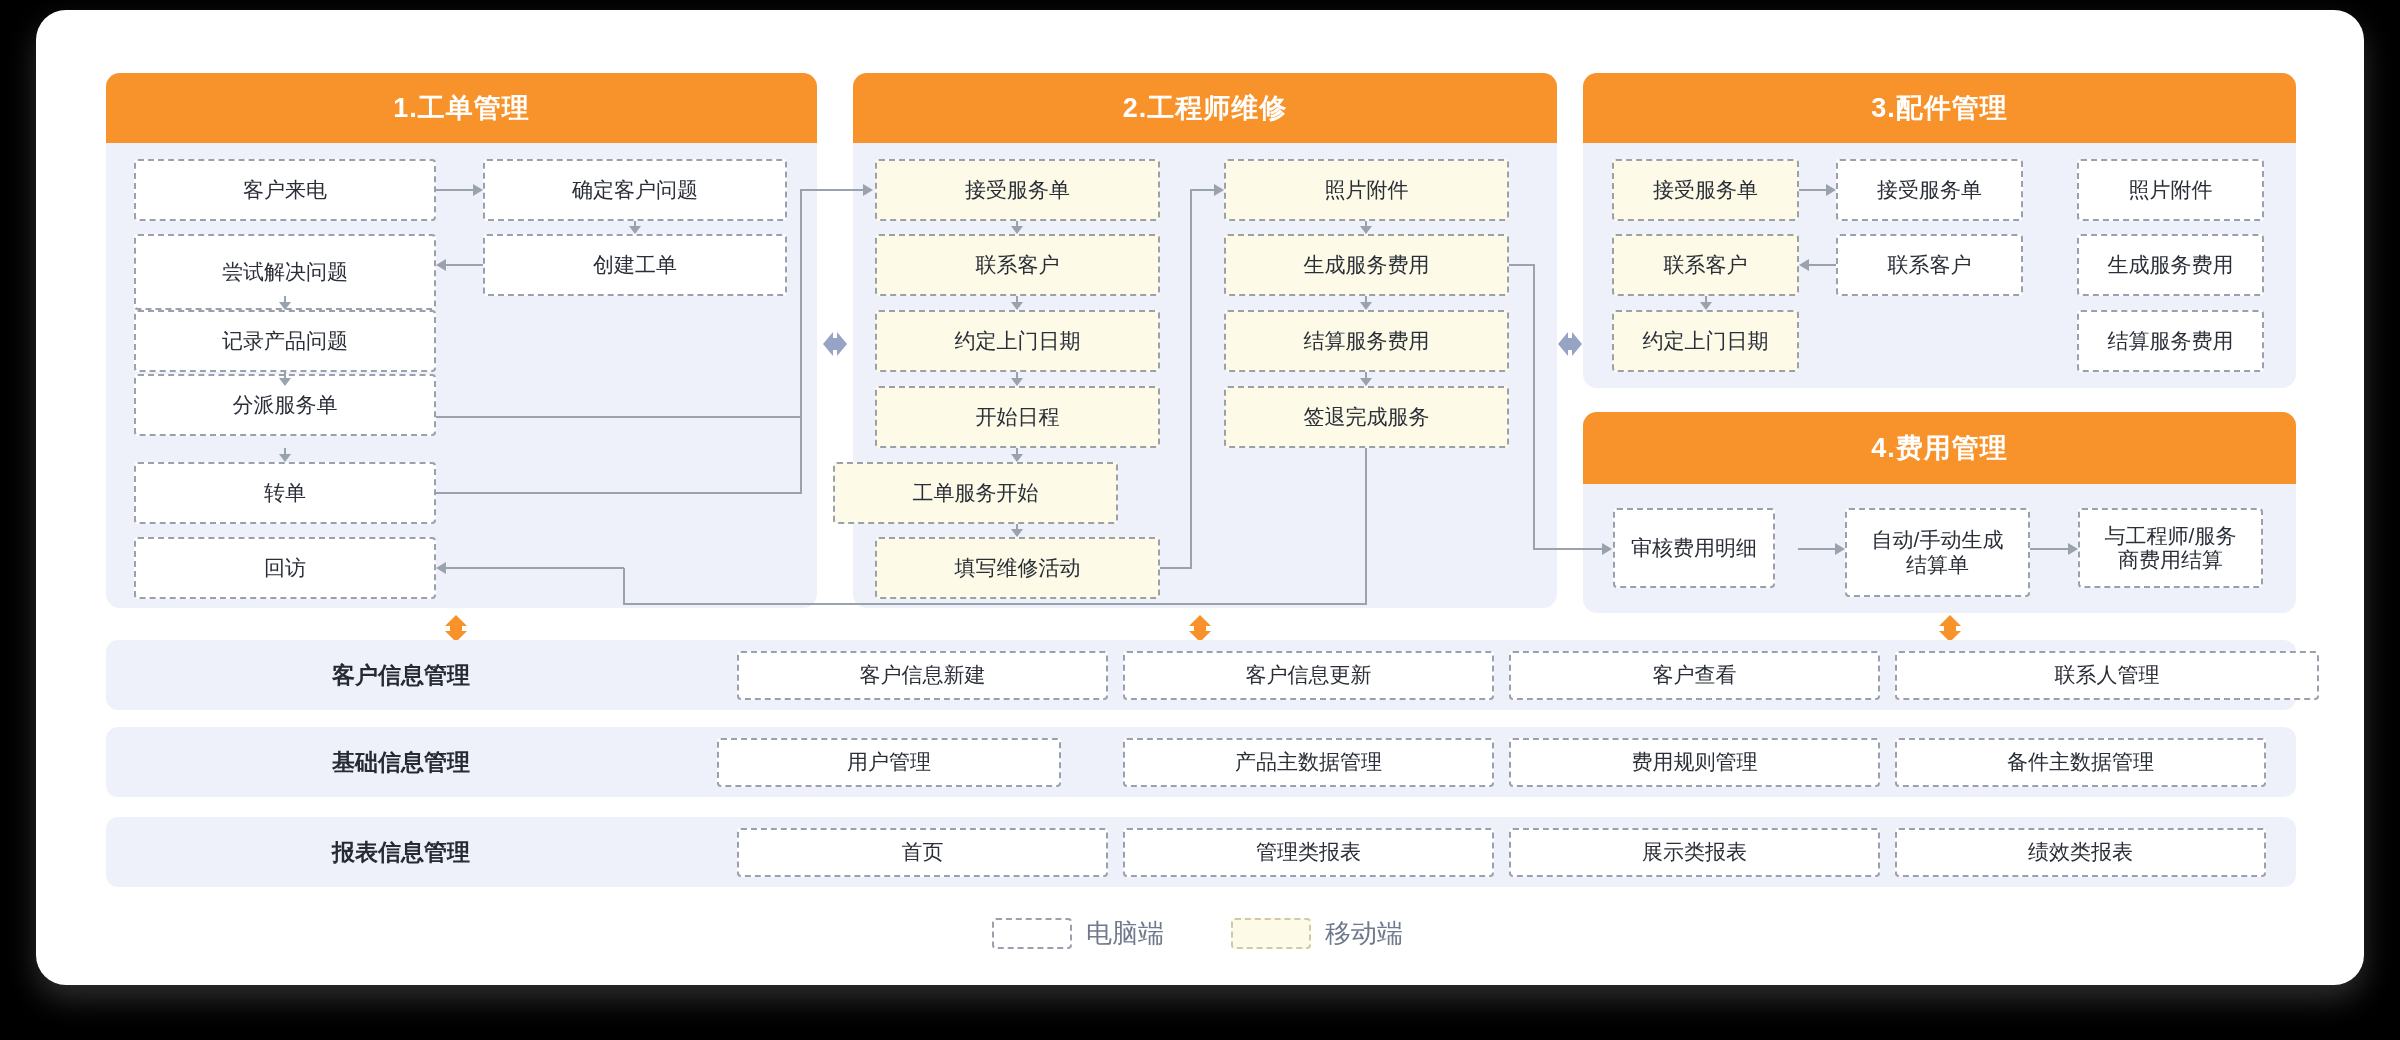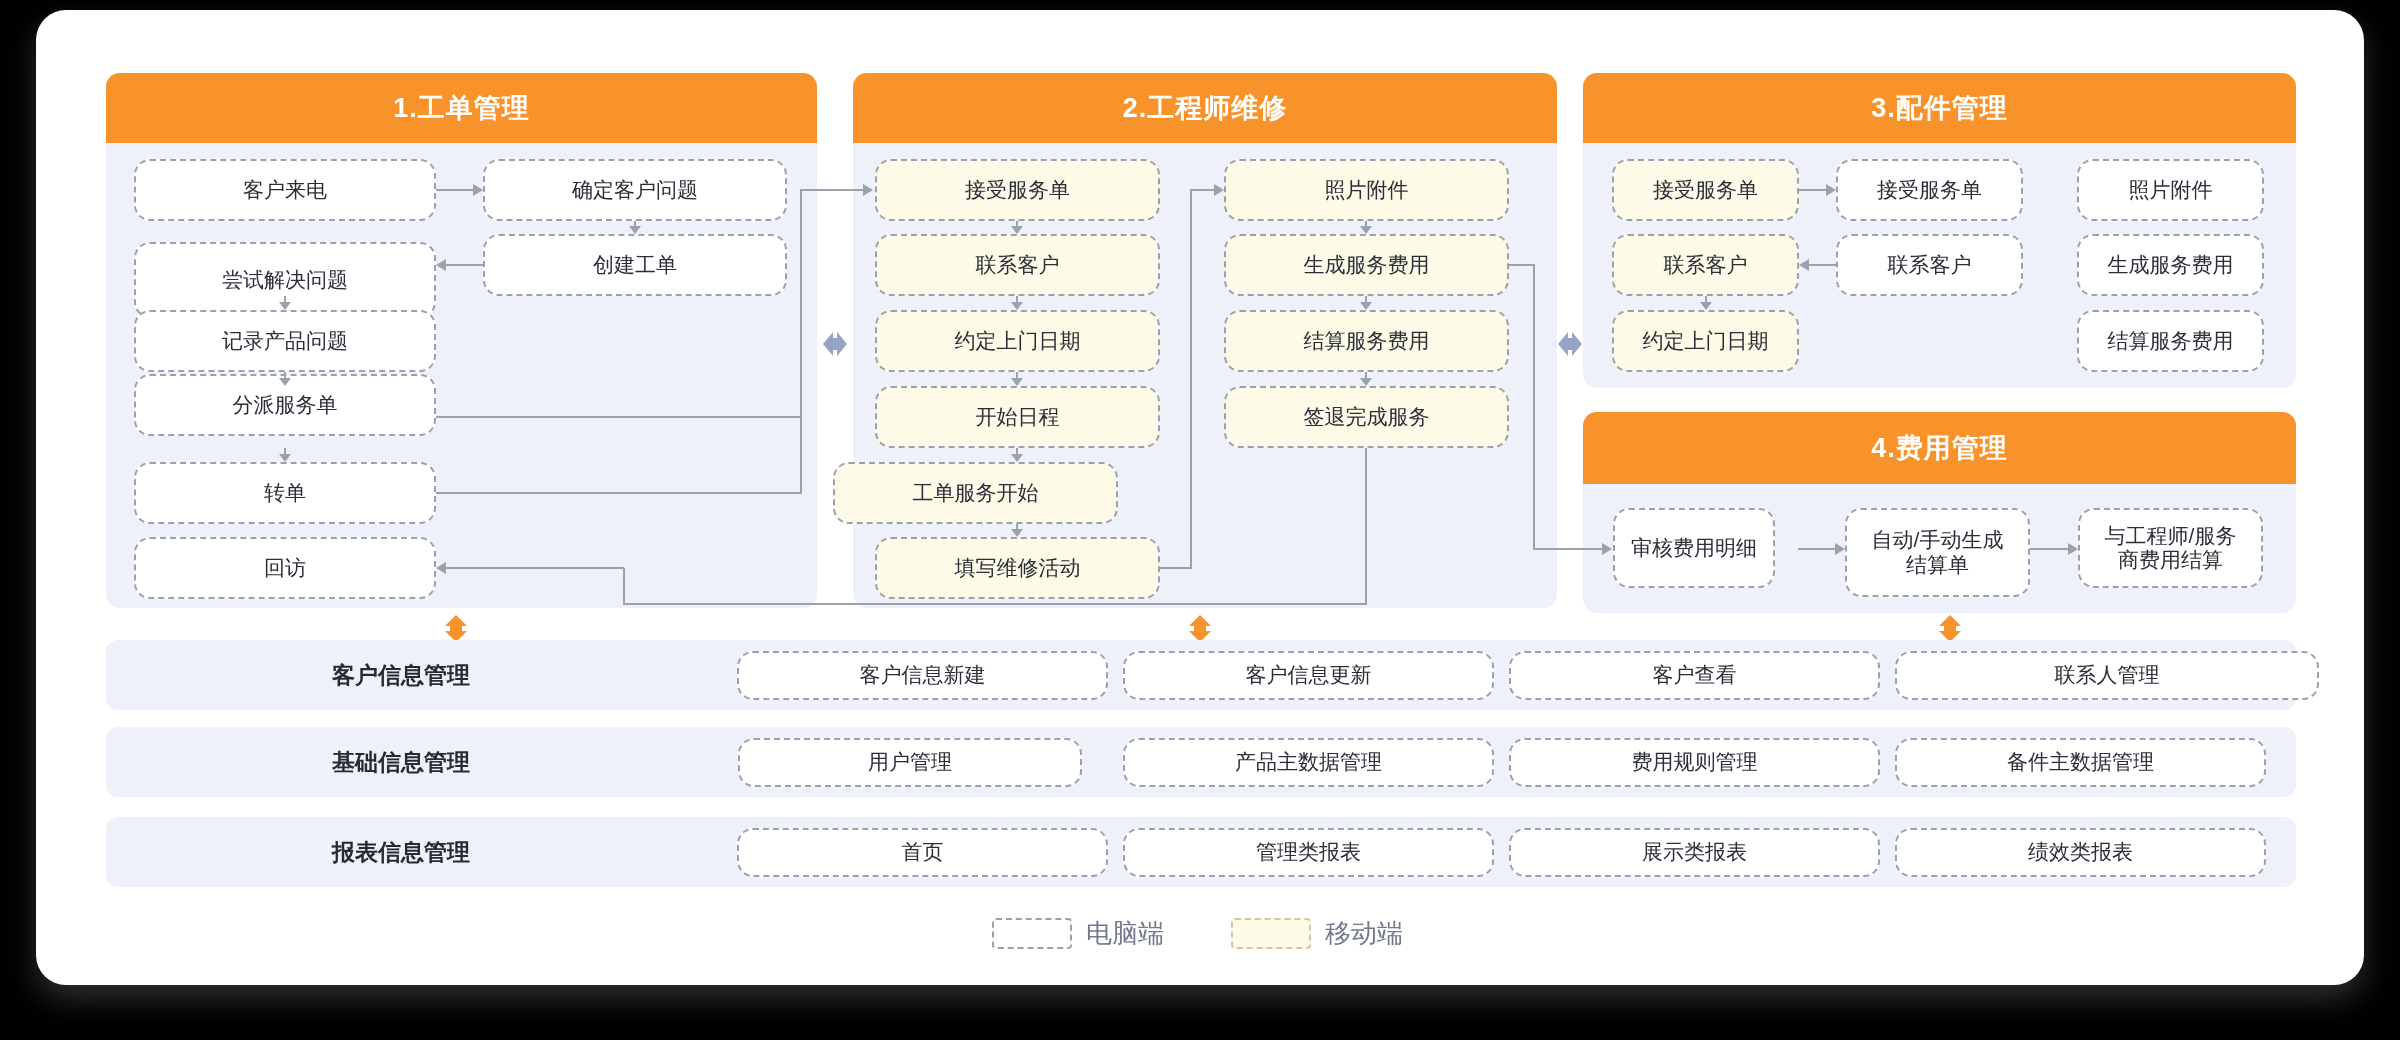--- a/index.html
+++ b/index.html
@@ -5,21 +5,21 @@
   html,body{margin:0;padding:0;background:#000;}
   .stage{position:relative;width:2400px;height:1040px;background:#000;overflow:hidden;
          font-family:"Liberation Sans","DejaVu Sans",sans-serif;}
   .card{position:absolute;left:36px;top:10px;width:2328px;height:975px;background:#fff;
         border-radius:30px;box-shadow:0 14px 30px rgba(130,130,130,.35);}
   .abs{position:absolute;}
   .panel{position:absolute;background:#EEF1F9;border-radius:14px;}
   .phead{position:absolute;left:0;top:0;width:100%;background:#F7932A;border-radius:14px 14px 0 0;
          color:#fff;font-weight:bold;font-size:27px;display:flex;align-items:center;justify-content:center;
          letter-spacing:1px;}
-  .fbox{position:absolute;background:#fff;border:2px dashed #9BA1AC;border-radius:16px;
+  .fbox{position:absolute;background:#fff;border:2px dashed #9BA1AC;border-radius:4px;
         display:flex;align-items:center;justify-content:center;text-align:center;
         font-size:21px;font-weight:500;color:#2A2E37;box-sizing:border-box;white-space:pre-line;line-height:1.15;}
   .fbox.yellow{background:#FDFAE7;}
   .hl{position:absolute;height:2px;background:#9AA2AE;}
   .vl{position:absolute;width:2px;background:#9AA2AE;}
   .ah-r{position:absolute;width:0;height:0;border-top:6px solid transparent;border-bottom:6px solid transparent;border-left:10px solid #9AA2AE;}
   .ah-l{position:absolute;width:0;height:0;border-top:6px solid transparent;border-bottom:6px solid transparent;border-right:10px solid #9AA2AE;}
   .ah-d{position:absolute;width:0;height:0;border-left:6px solid transparent;border-right:6px solid transparent;border-top:8px solid #9AA2AE;}
   .rowpanel{position:absolute;background:#EEF1F9;border-radius:12px;}
   .rowlabel{position:absolute;font-size:23px;font-weight:bold;color:#252A33;display:flex;align-items:center;justify-content:center;}
@@ -48,21 +48,21 @@
       </div>
  </div>
  <div class="panel" style="left:1583px;top:412px;width:713px;height:201px">
    <div class="phead" style="height:72px">
         <span>4.费用管理</span>
       </div>
  </div>
 
  <div class="fbox" style="left:134px;top:159px;width:302px;height:62px">客户来电</div>
  <div class="fbox" style="left:483px;top:159px;width:304px;height:62px">确定客户问题</div>
- <div class="fbox" style="left:134px;top:242px;width:302px;height:76px">尝试解决问题</div>
+ <div class="fbox" style="left:134px;top:234px;width:302px;height:76px">尝试解决问题</div>
  <div class="fbox" style="left:483px;top:234px;width:304px;height:62px">创建工单</div>
  <div class="fbox" style="left:134px;top:310px;width:302px;height:62px">记录产品问题</div>
  <div class="fbox" style="left:134px;top:374px;width:302px;height:62px">分派服务单</div>
  <div class="fbox" style="left:134px;top:462px;width:302px;height:62px">转单</div>
  <div class="fbox" style="left:134px;top:537px;width:302px;height:62px">回访</div>
 
  <div class="fbox yellow" style="left:875px;top:159px;width:285px;height:62px">接受服务单</div>
  <div class="fbox yellow" style="left:875px;top:234px;width:285px;height:62px">联系客户</div>
  <div class="fbox yellow" style="left:875px;top:310px;width:285px;height:62px">约定上门日期</div>
  <div class="fbox yellow" style="left:875px;top:386px;width:285px;height:62px">开始日程</div>
@@ -180,21 +180,21 @@
 
  <div class="rowpanel" style="left:106px;top:640px;width:2190px;height:70px"></div>
  <div class="rowlabel" style="left:106px;top:640px;width:590px;height:70px">客户信息管理</div>
  <div class="fbox" style="left:737px;top:651px;width:371px;height:49px">客户信息新建</div>
  <div class="fbox" style="left:1123px;top:651px;width:371px;height:49px">客户信息更新</div>
  <div class="fbox" style="left:1509px;top:651px;width:371px;height:49px">客户查看</div>
  <div class="fbox" style="left:1895px;top:651px;width:424px;height:49px">联系人管理</div>
 
  <div class="rowpanel" style="left:106px;top:727px;width:2190px;height:70px"></div>
  <div class="rowlabel" style="left:106px;top:727px;width:590px;height:70px">基础信息管理</div>
- <div class="fbox" style="left:738px;top:738px;width:344px;height:49px">用户管理</div>
+ <div class="fbox" style="left:717px;top:738px;width:344px;height:49px">用户管理</div>
  <div class="fbox" style="left:1123px;top:738px;width:371px;height:49px">产品主数据管理</div>
  <div class="fbox" style="left:1509px;top:738px;width:371px;height:49px">费用规则管理</div>
  <div class="fbox" style="left:1895px;top:738px;width:371px;height:49px">备件主数据管理</div>
 
  <div class="rowpanel" style="left:106px;top:817px;width:2190px;height:70px"></div>
  <div class="rowlabel" style="left:106px;top:817px;width:590px;height:70px">报表信息管理</div>
  <div class="fbox" style="left:737px;top:828px;width:371px;height:49px">首页</div>
  <div class="fbox" style="left:1123px;top:828px;width:371px;height:49px">管理类报表</div>
  <div class="fbox" style="left:1895px;top:828px;width:371px;height:49px">绩效类报表</div>
  <div class="fbox" style="left:1509px;top:828px;width:371px;height:49px">展示类报表</div>

